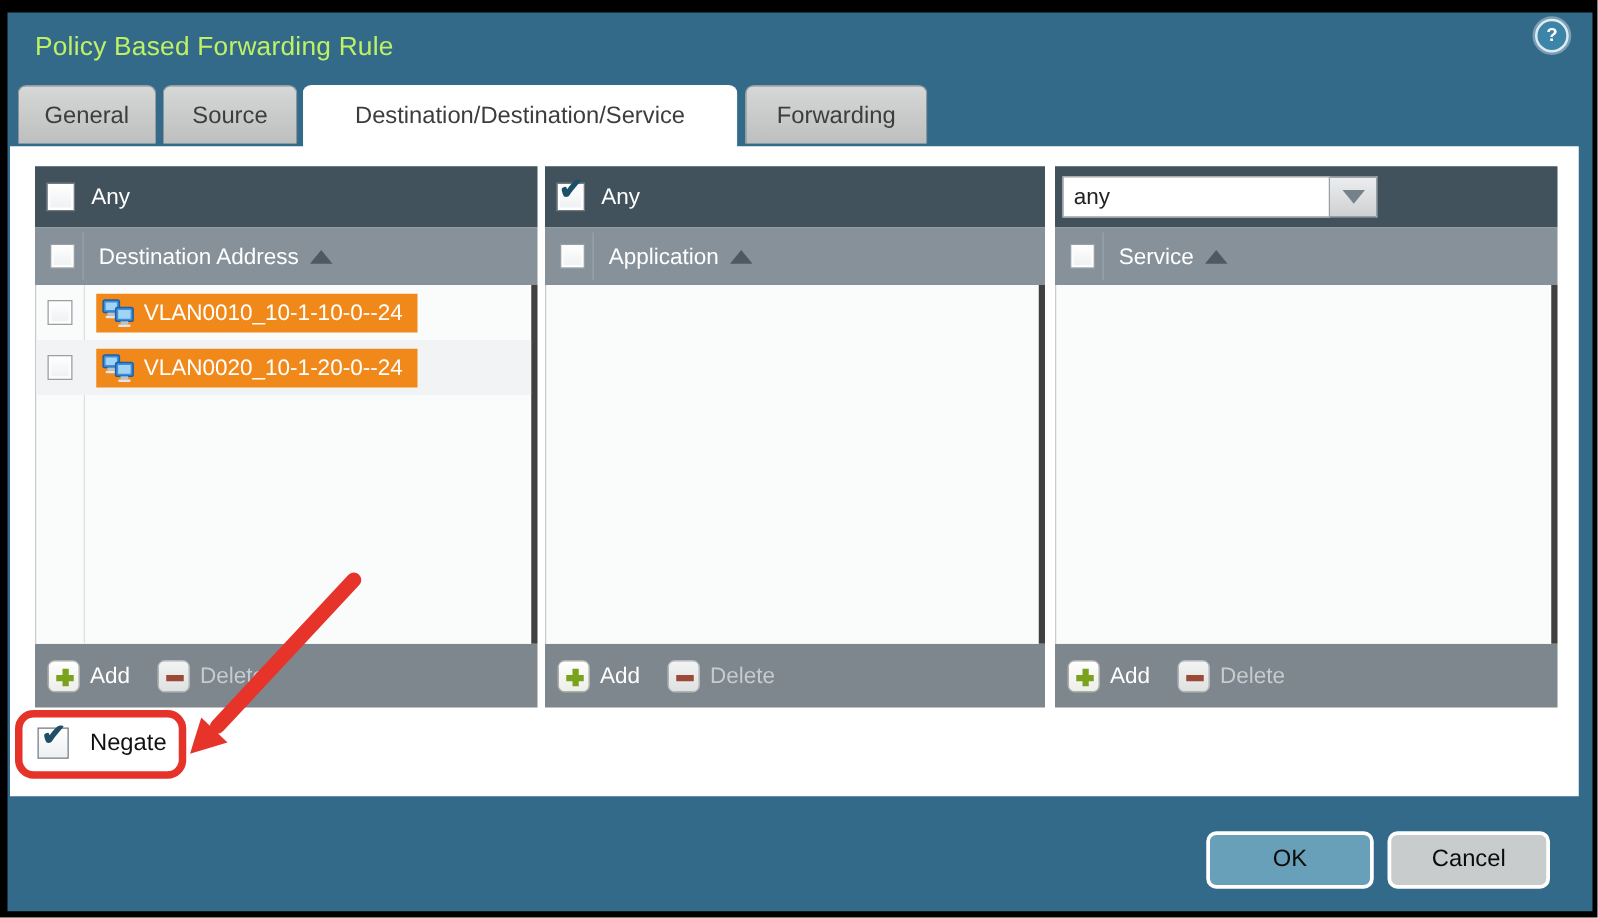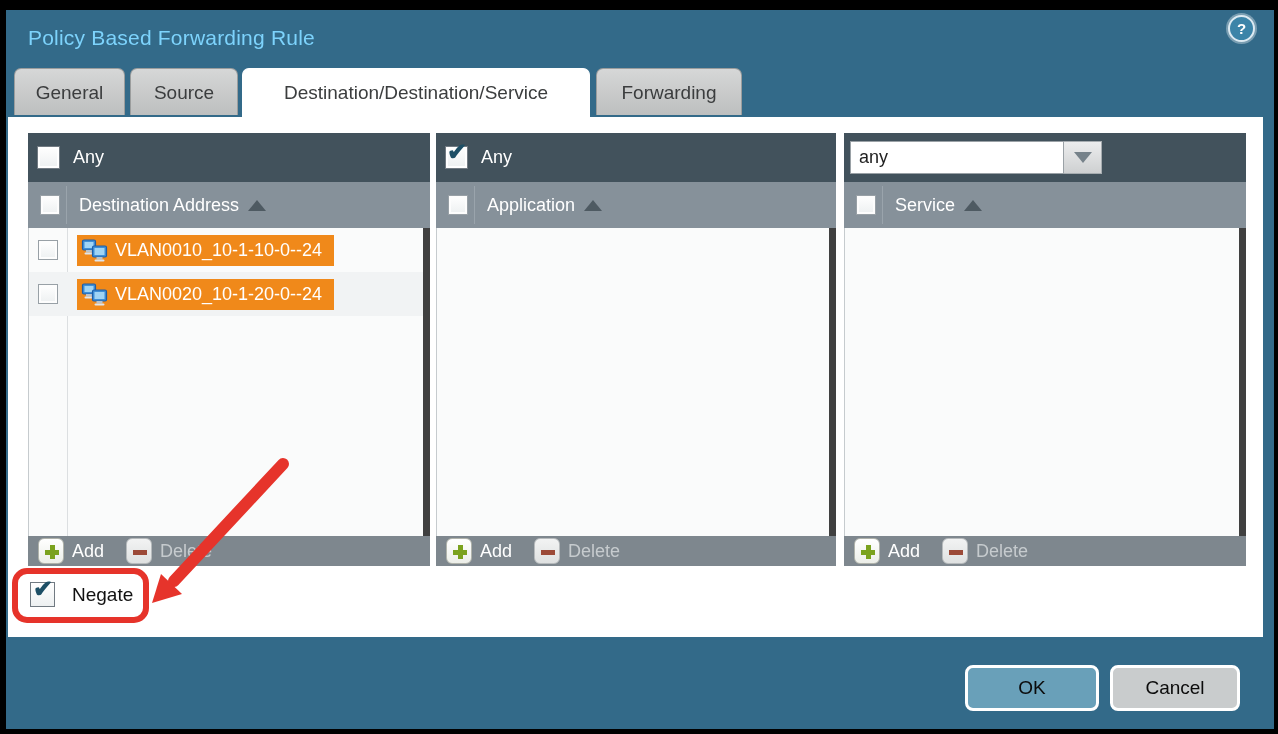--- a/index.html
+++ b/index.html
@@ -1,21 +1,21 @@
 <!DOCTYPE html>
 <html><head>
 <meta charset="utf-8">
 <style>
   * { margin:0; padding:0; box-sizing:border-box; }
   html,body { width:1278px; height:734px; }
   body { background:#000; position:relative; font-family:"Liberation Sans", sans-serif; overflow:hidden; }
 
   .dialog { position:absolute; left:6px; top:10px; width:1268px; height:719px; background:#336a89; }
 
-  .title { position:absolute; left:22px; top:16px; font-size:21px; color:#7dd3fc; letter-spacing:.2px; }
+  .title { position:absolute; left:22px; top:16px; font-size:21px; color:#bef264; letter-spacing:.2px; }
 
   .help { position:absolute; left:1222px; top:5px; width:27px; height:27px; border-radius:50%;
           background:#3c84a8; border:2px solid #ddeaf2; box-shadow:0 0 0 2px rgba(255,255,255,.35);
           color:#fff; font-weight:bold; font-size:15px; text-align:center; line-height:23px; cursor:pointer; }
 
   .tab { position:absolute; top:58px; height:47px; border-top-left-radius:7px; border-top-right-radius:7px;
          background:linear-gradient(#d6d7d7,#bdbfbf); border:1px solid #9b9d9d; border-bottom:none;
          color:#3b3d3e; font-size:19px; text-align:center; line-height:47px; cursor:pointer; }
   .tab.active { background:#fff; height:51px; z-index:3; border-color:#fff; }
 
@@ -26,31 +26,31 @@
   .p2 { left:428px; width:400px; }
   .p3 { left:836px; width:402px; }
 
   .bar-any { height:49px; background:#42525c; display:flex; align-items:center; padding-left:9px; flex:none; }
   .bar-any .lbl { color:#fff; font-size:18px; margin-left:13px; }
 
   .col-hdr { height:46px; background:#86919a; display:flex; align-items:center; padding-left:12px; flex:none; position:relative; }
   .col-hdr .lbl { color:#fff; font-size:18px; margin-left:19px; }
   .col-hdr .vsep { position:absolute; left:38px; top:4px; bottom:4px; width:1px; background:#9aa4ac; }
 
-  .body { flex:1; background:#fafbfb; border-left:1px solid #c6cbce; border-right:7px solid #404040; position:relative; overflow:hidden; }
+  .body { flex:1; background:#fafbfb; border-left:1px solid #c6cbce; border-right:5px solid #404040; position:relative; overflow:hidden; }
   .body .vsep { position:absolute; left:38px; top:0; bottom:0; width:1px; background:#dcdfe1; }
 
   .row { height:44px; display:flex; align-items:center; padding-left:9px; position:relative; }
   .row.alt { background:#f1f3f4; }
 
   .chip { margin-left:19px; height:31px; background:#f0891a; display:inline-flex; align-items:center;
           padding:0 12px 0 4px; color:#fff; font-size:18px; white-space:nowrap; cursor:pointer; }
   .chip svg { margin-right:7px; }
 
-  .footer-bar { height:30px; background:#7e878e; display:flex; align-items:center; padding-left:10px; flex:none; }
+  .footer-bar { height:51px; background:#7e878e; display:flex; align-items:center; padding-left:10px; flex:none; }
   .btn-ico { width:26px; height:26px; border-radius:6px; border:1px solid #b0b3ab;
              background:linear-gradient(#ffffff,#eceee8); position:relative; flex:none; cursor:pointer; }
   .btn-ico.minus { background:linear-gradient(#f2f3f3,#dfe1e1); border-color:#b7bbbd; cursor:default; }
   .btn-ico::before, .btn-ico::after { content:""; position:absolute; background:#7ba21e; }
   .btn-ico::before { left:6px; top:11px; width:14px; height:5px; }
   .btn-ico.plus::after { left:11px; top:6px; width:5px; height:14px; }
   .btn-ico.minus::before { background:#9c4a38; }
   .add-lbl { color:#fff; font-size:18px; margin:0 22px 0 8px; cursor:pointer; }
   .del-lbl { color:#c6cbce; font-size:18px; margin-left:8px; }
 

